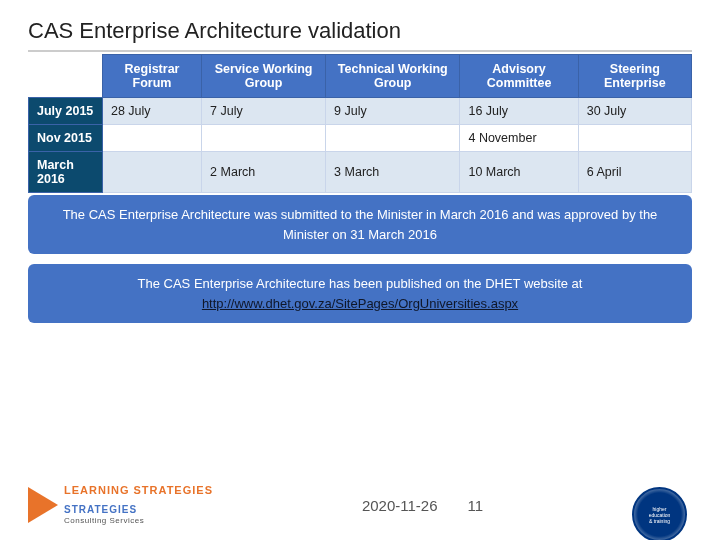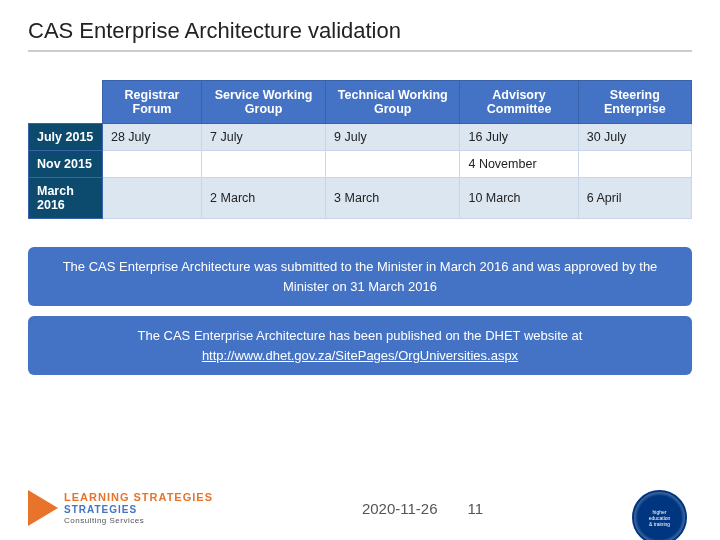--- a/index.html
+++ b/index.html
@@ -12,21 +12,21 @@
       overflow: hidden;
       position: relative;
     }
 
     .page {
       width: 720px;
       height: 540px;
       padding: 18px 28px 14px 28px;
       display: flex;
       flex-direction: column;
-      gap: 28px;
+      gap: 2px;
     }
 
     .page-title {
       font-size: 22px;
       font-weight: 400;
       color: #222;
       border-bottom: 2px solid #ccc;
       padding-bottom: 6px;
     }
 
@@ -81,21 +81,21 @@
     .info-box {
       background-color: #4472C4;
       color: #fff;
       border-radius: 6px;
       padding: 10px 18px;
       text-align: center;
       font-size: 13px;
       line-height: 1.5;
     }
     .info-box a {
-      color: #ffffff;
+      color: #0f172a;
       text-decoration: underline;
     }
 
     
     .footer {
       display: flex;
       align-items: center;
       justify-content: space-between;
       margin-top: auto;
     }
@@ -122,20 +122,21 @@
       color: #e8732a;
       letter-spacing: 1px;
       text-transform: uppercase;
     }
     .logo-text .strategies {
       font-size: 10px;
       font-weight: 700;
       color: #4472C4;
       letter-spacing: 1px;
       text-transform: uppercase;
+      margin-top: 7px;
     }
     .logo-text .consulting {
       font-size: 8px;
       color: #555;
       letter-spacing: 0.5px;
     }
 
     .footer-center {
       display: flex;
       gap: 30px;

